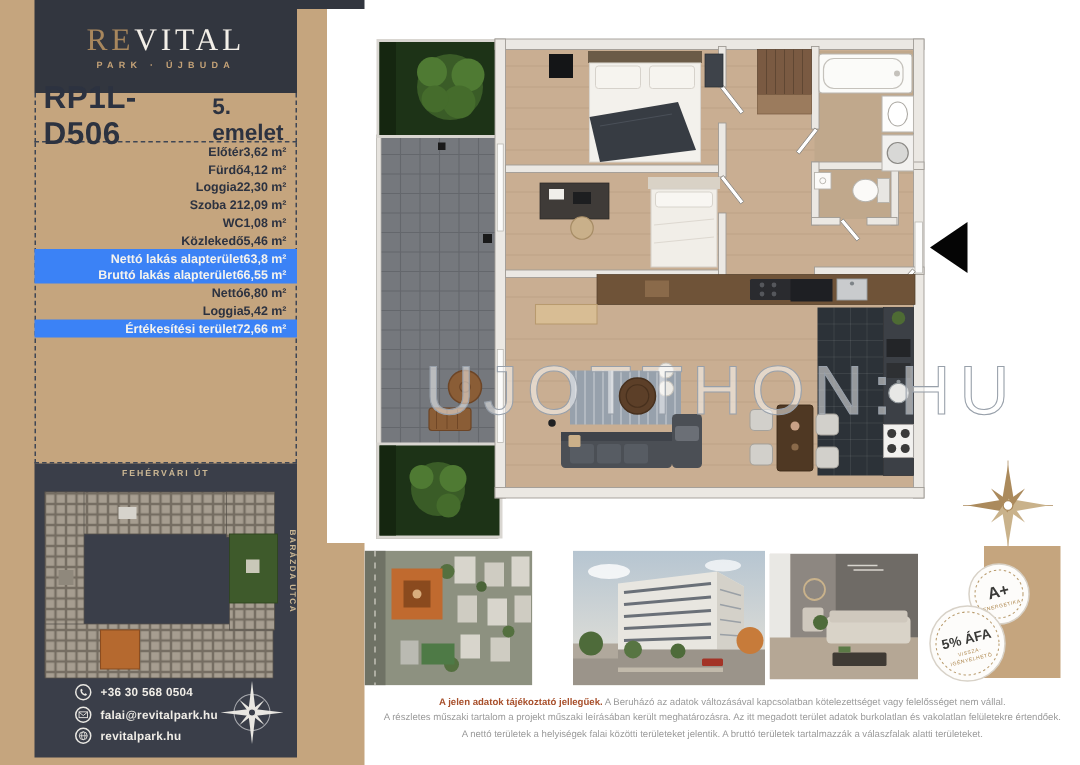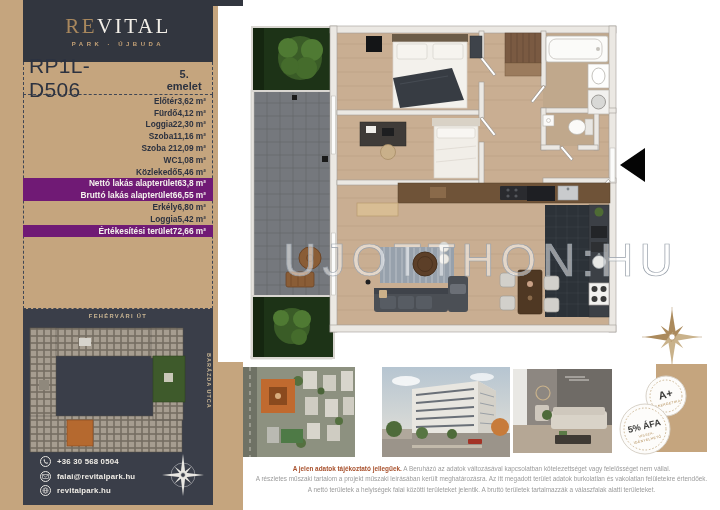--- a/index.html
+++ b/index.html
@@ -5,44 +5,44 @@
   html,body{margin:0;padding:0;}
   body{
     width:720px;height:510px;position:relative;overflow:hidden;
     background:#ffffff;font-family:"Liberation Sans",sans-serif;
   }
   
   .tan-col{position:absolute;left:0;top:0;width:243px;height:510px;background:#c5a57e;}
   .top-accent{position:absolute;left:63px;top:0;width:180px;height:6px;background:#32363f;}
   .plan-bg{position:absolute;left:218px;top:0;width:502px;height:362px;background:#ffffff;}
 
-  .sidebar{position:absolute;left:23px;top:0;width:190px;height:510px;}
+  .sidebar{position:absolute;left:23px;top:0;width:175px;height:510px;}
   .logo-box{height:62px;background:#32363f;display:flex;flex-direction:column;align-items:center;justify-content:center;}
   .logo-main{font-family:"Liberation Serif",serif;font-size:21px;letter-spacing:2.5px;line-height:1;}
   .logo-re{color:#a8875d;}
   .logo-vital{color:#f3efe8;}
   .logo-sub{font-size:6px;letter-spacing:3.5px;color:#c4a277;margin-top:4px;font-weight:700;}
 
   .title-row{height:33px;border-left:1px dashed #3f4654;border-right:1px dashed #3f4654;border-bottom:1px dashed #3f4654;
     display:flex;align-items:center;padding:0 5px;box-sizing:border-box;}
-  .unit-code{font-size:21px;font-weight:400;color:#2c3240;letter-spacing:.3px;}
-  .unit-floor{font-size:11px;font-weight:700;color:#2c3240;margin-left:23px;margin-top:4px;text-align:center;}
+  .unit-code{font-size:21px;font-weight:700;color:#2c3240;letter-spacing:.3px;}
+  .unit-floor{font-size:15px;font-weight:700;color:#2c3240;margin-left:23px;margin-top:4px;}
 
   .area-box{height:214px;border:1px dashed #3f4654;border-top:none;box-sizing:border-box;}
   .area-row{height:11.8px;display:flex;justify-content:flex-end;align-items:center;
     padding:0 6px;font-size:8.3px;font-weight:700;color:#2c3240;}
-  .area-row.dark{background:#701a75;color:#f5f3ee;margin:0 -1px;padding:0 7px;}
+  .area-row.dark{background:#3b82f6;color:#f5f3ee;margin:0 -1px;padding:0 7px;}
 
   .site-panel{position:relative;height:196px;background:#3a3e49;}
   .street-top{position:absolute;top:4px;left:0;width:100%;text-align:center;
     font-size:5.8px;letter-spacing:1.3px;color:#cbb794;font-weight:700;}
   .sitemap-svg{position:absolute;left:0;top:13px;}
   .street-right{position:absolute;right:1px;top:44px;writing-mode:vertical-rl;
     font-size:5.5px;letter-spacing:1px;color:#cbb794;font-weight:700;}
-  .contacts{position:absolute;left:17px;top:147px;display:flex;flex-direction:column;gap:3.5px;}
+  .contacts{position:absolute;left:27px;top:147px;display:flex;flex-direction:column;gap:3.5px;}
   .contact-row{display:flex;align-items:center;gap:6px;}
   .contact-icon{width:11px;height:11px;border:1px solid #e9e7e2;border-radius:50%;
     display:flex;align-items:center;justify-content:center;box-sizing:border-box;}
   .contact-label{font-size:7.8px;color:#f0ede7;font-weight:600;letter-spacing:.2px;}
   .panel-compass{position:absolute;right:7px;top:139px;}
 
   
   .plan-svg{position:absolute;left:218px;top:0;}
   .thumb{position:absolute;overflow:hidden;}
   .badges-svg{position:absolute;left:610px;top:360px;}
@@ -76,45 +76,41 @@
       </div>
     <div class="area-row">
         <span>Fürdő</span>
         <span>4,12 m²</span>
       </div>
     <div class="area-row">
         <span>Loggia</span>
         <span>22,30 m²</span>
       </div>
     <div class="area-row">
-        <span>Szoba</span>
-        <span>11,16 m²</span>
-      </div>
-    <div class="area-row">
         <span>Szoba 2</span>
         <span>12,09 m²</span>
       </div>
     <div class="area-row">
         <span>WC</span>
         <span>1,08 m²</span>
       </div>
     <div class="area-row">
         <span>Közlekedő</span>
         <span>5,46 m²</span>
       </div>
     <div class="area-row dark">
         <span>Nettó lakás alapterület</span>
         <span>63,8 m²</span>
       </div>
     <div class="area-row dark">
         <span>Bruttó lakás alapterület</span>
         <span>66,55 m²</span>
       </div>
     <div class="area-row">
-        <span>Erkély</span>
+        <span>Nettó</span>
         <span>6,80 m²</span>
       </div>
     <div class="area-row">
         <span>Loggia</span>
         <span>5,42 m²</span>
       </div>
     <div class="area-row dark">
         <span>Értékesítési terület</span>
         <span>72,66 m²</span>
       </div>

